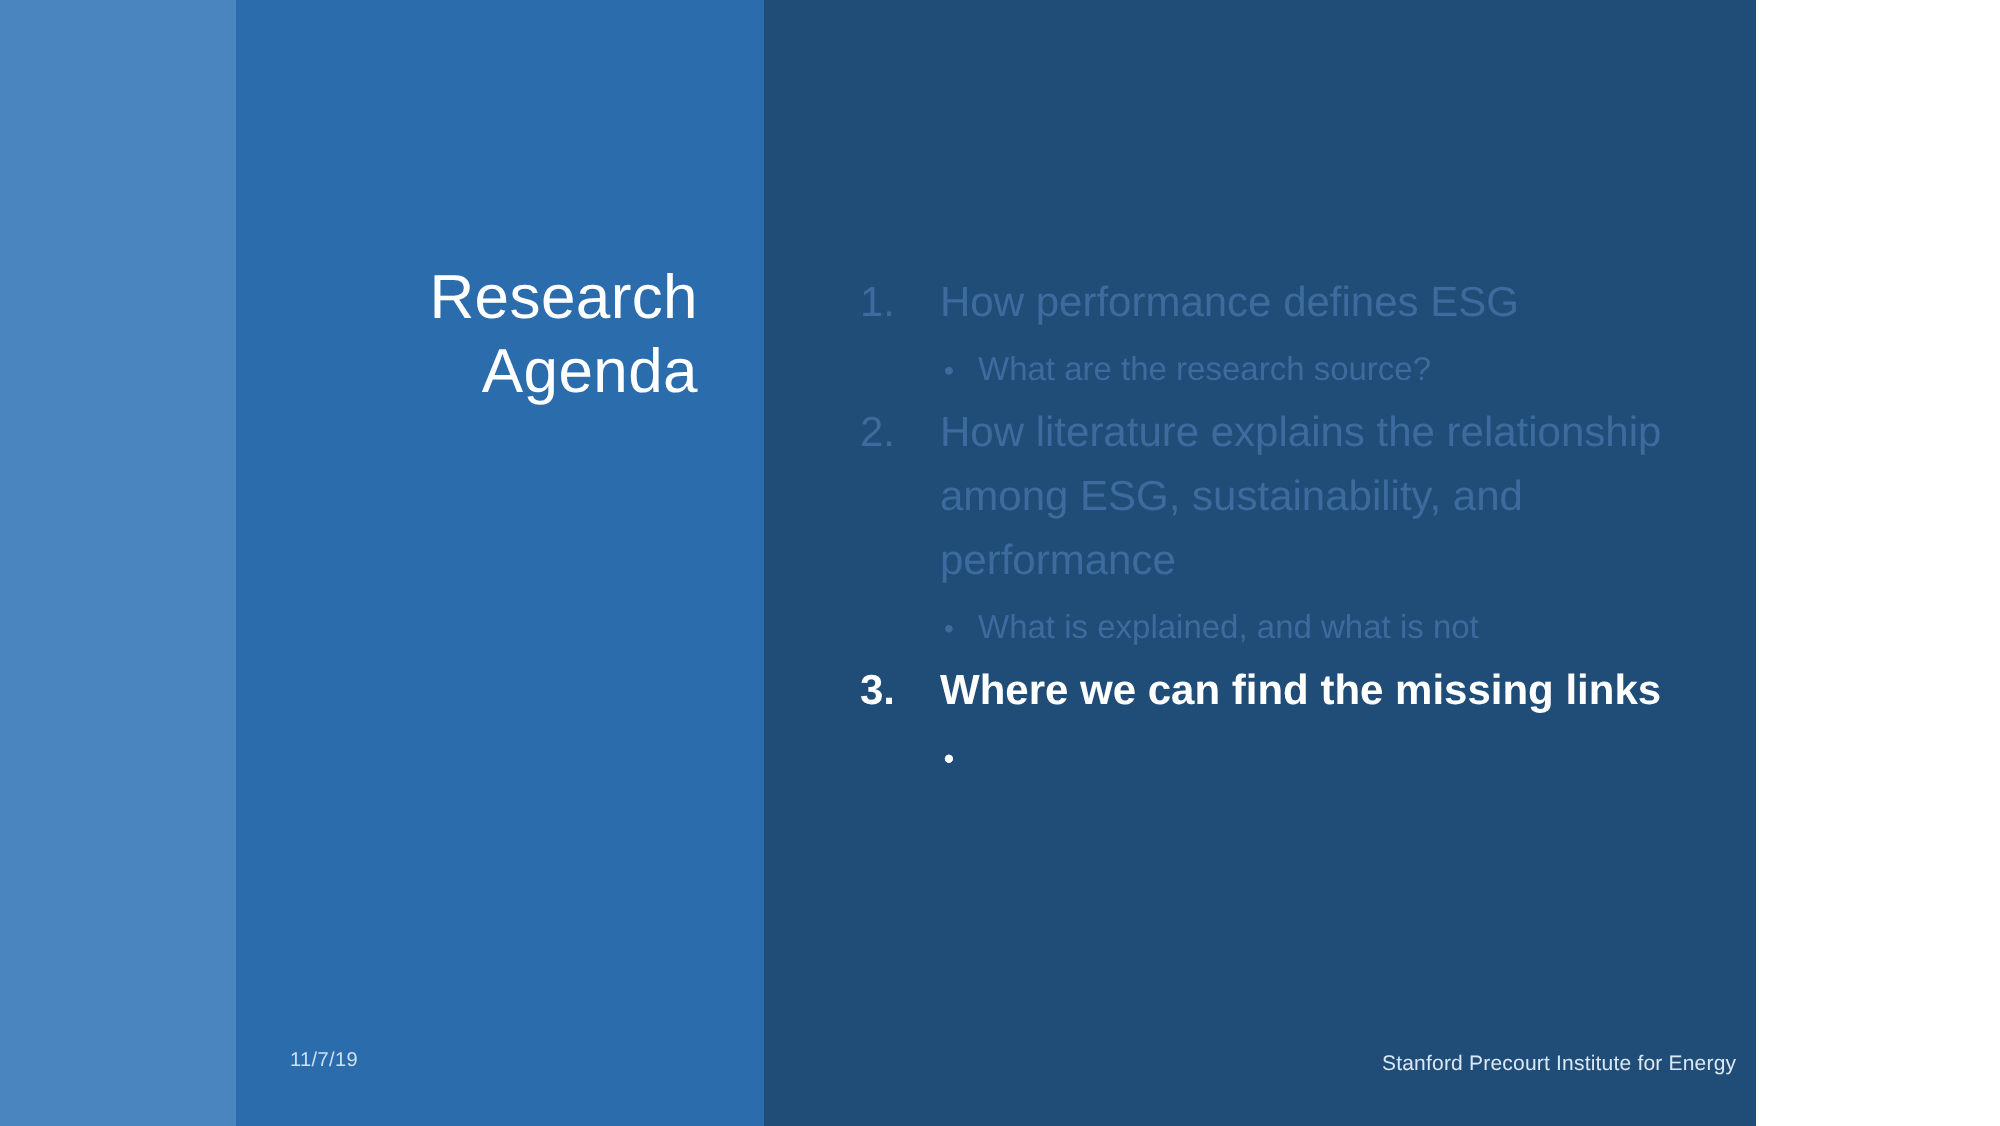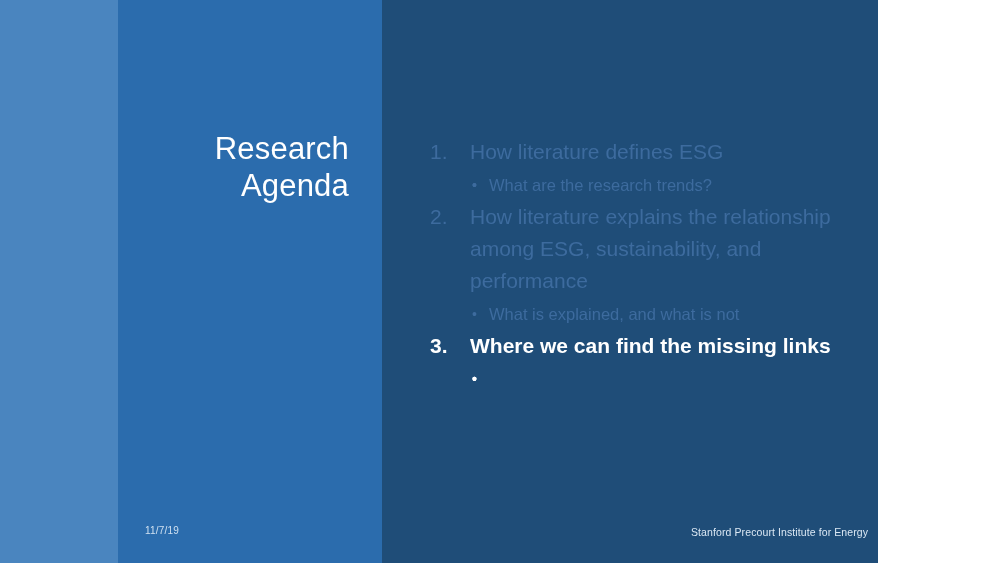--- a/index.html
+++ b/index.html
@@ -143,28 +143,28 @@
   <div class="band band-mid"></div>
   <div class="band band-dark"></div>
 
   <div class="title">Research
 Agenda</div>
 
   <div class="agenda">
 
     <div class="num-item lvl1">
       <span class="marker">1.</span>
-      <span class="text">How literature defines ESG</span>
+      <span class="text">How performance defines ESG</span>
     </div>
     <div class="sub-item">
       <span class="dot">•</span>
     </div>
     <div class="sub-item">
       <span class="dot">•</span>
-      <span>What are the research trends?</span>
+      <span>What are the research source?</span>
     </div>
 
     <div class="num-item lvl1">
       <span class="marker">2.</span>
       <span class="text">How literature explains the relationship among ESG, sustainability, and performance</span>
     </div>
     <div class="sub-item">
       <span class="dot">•</span>
       <span>What is explained, and what is not</span>
     </div>

